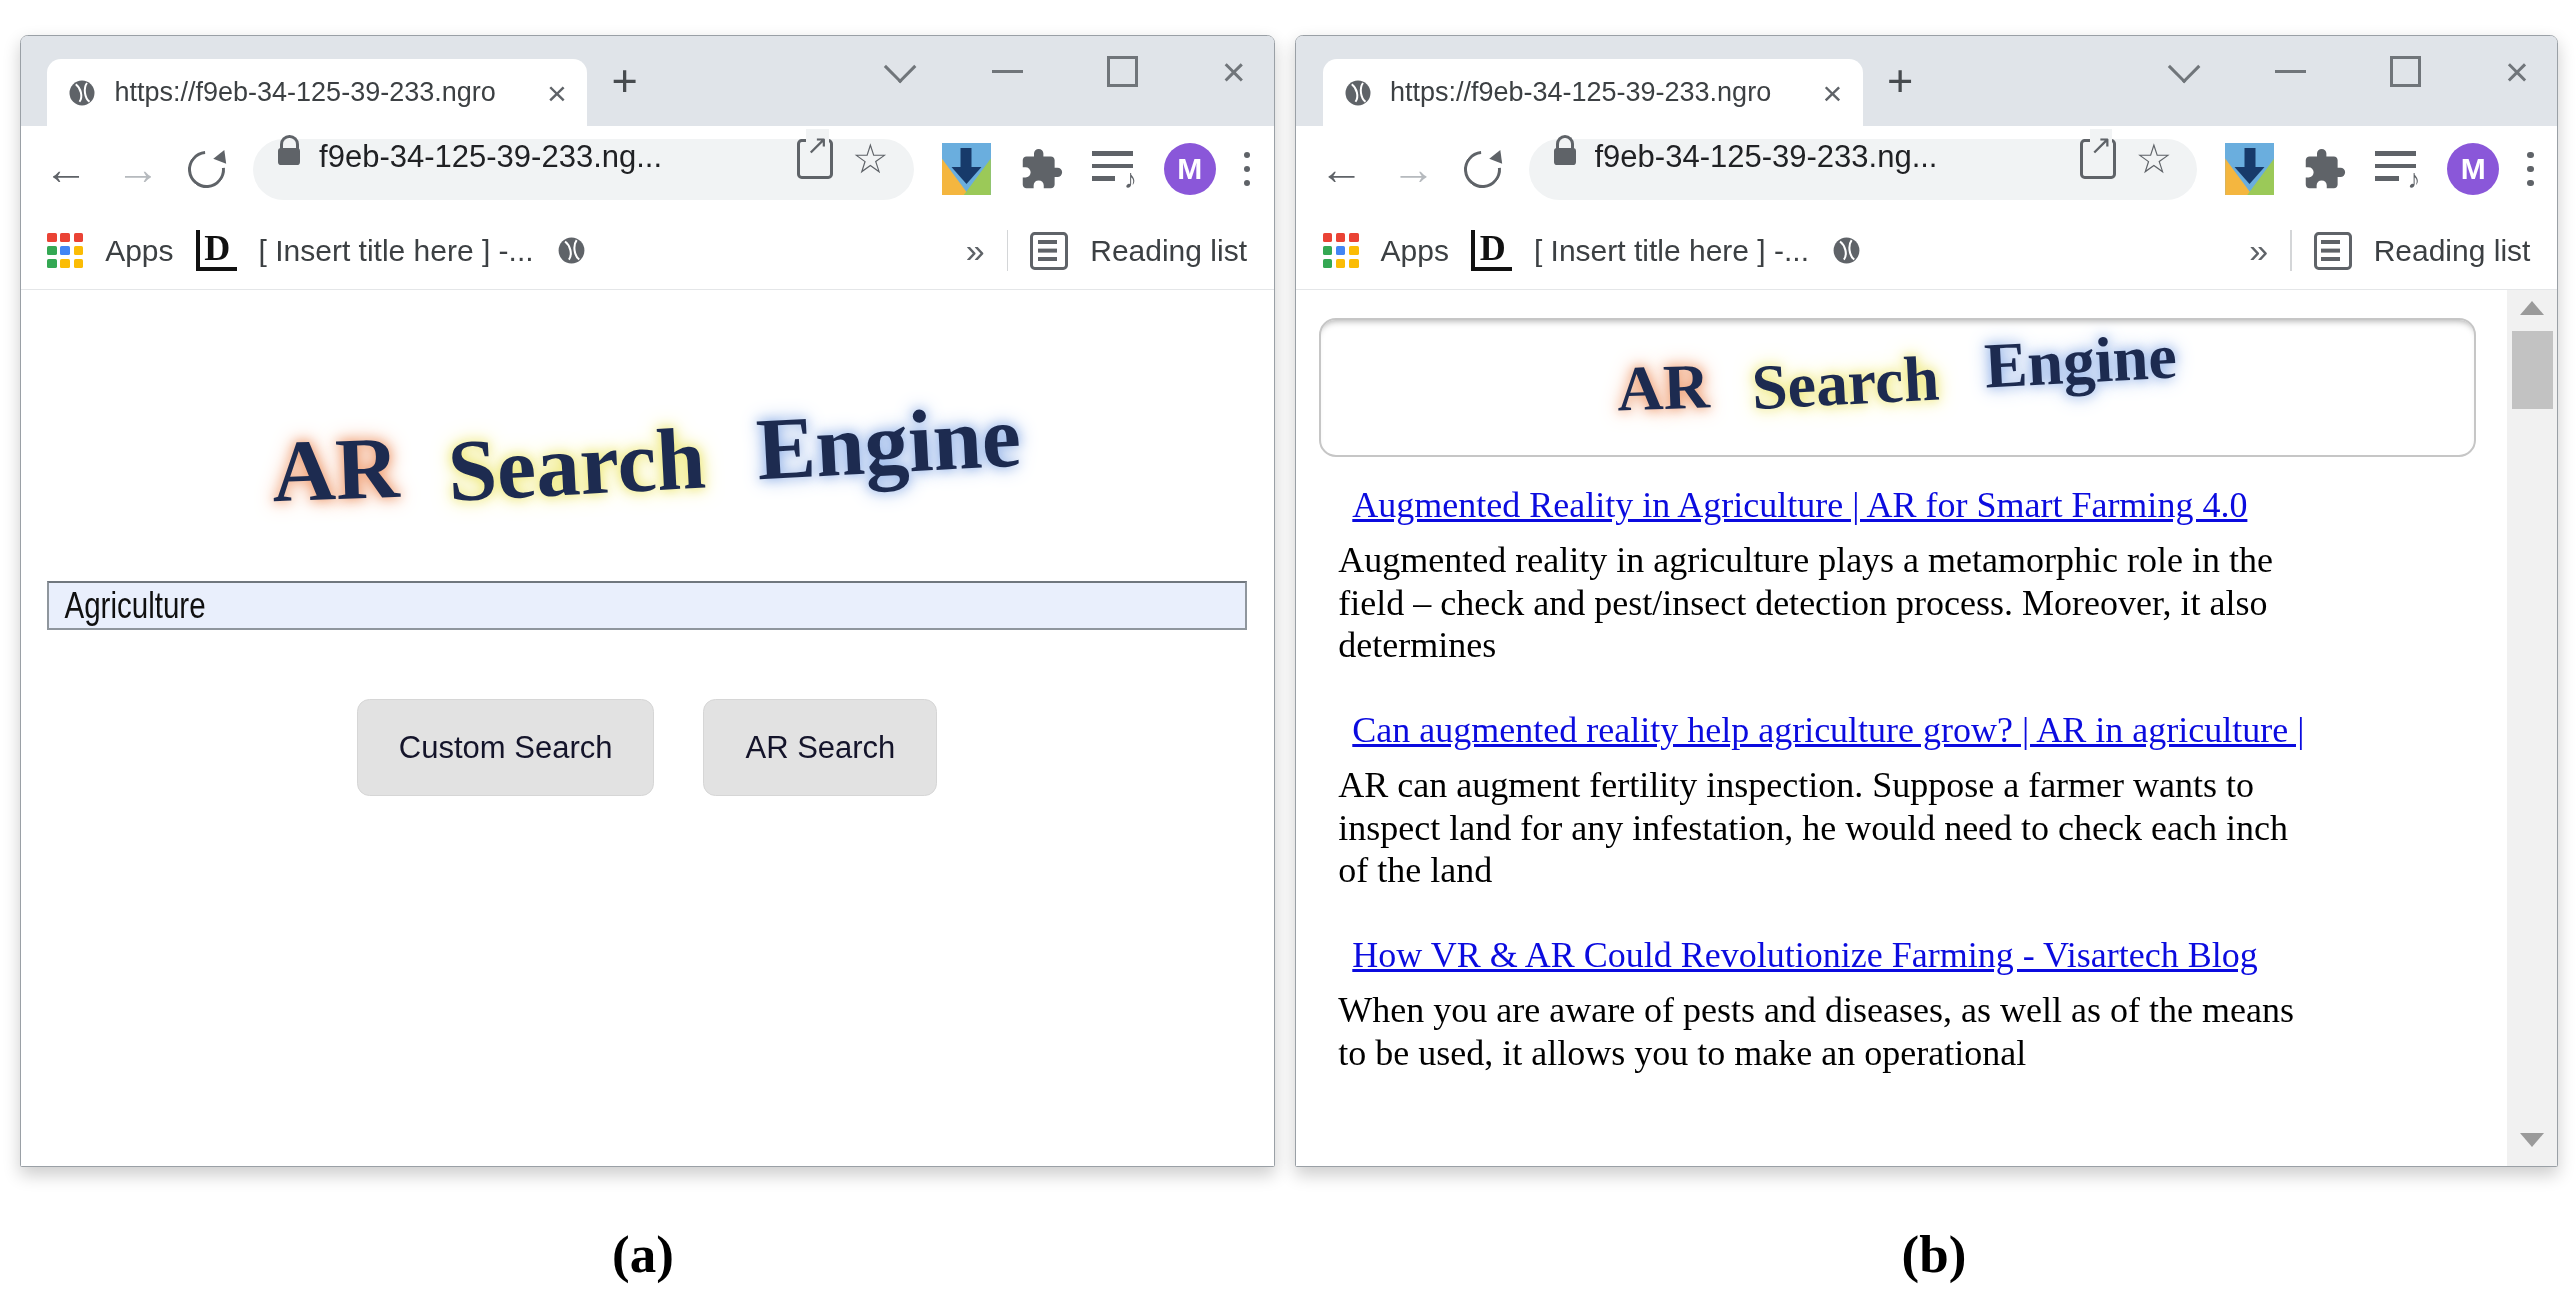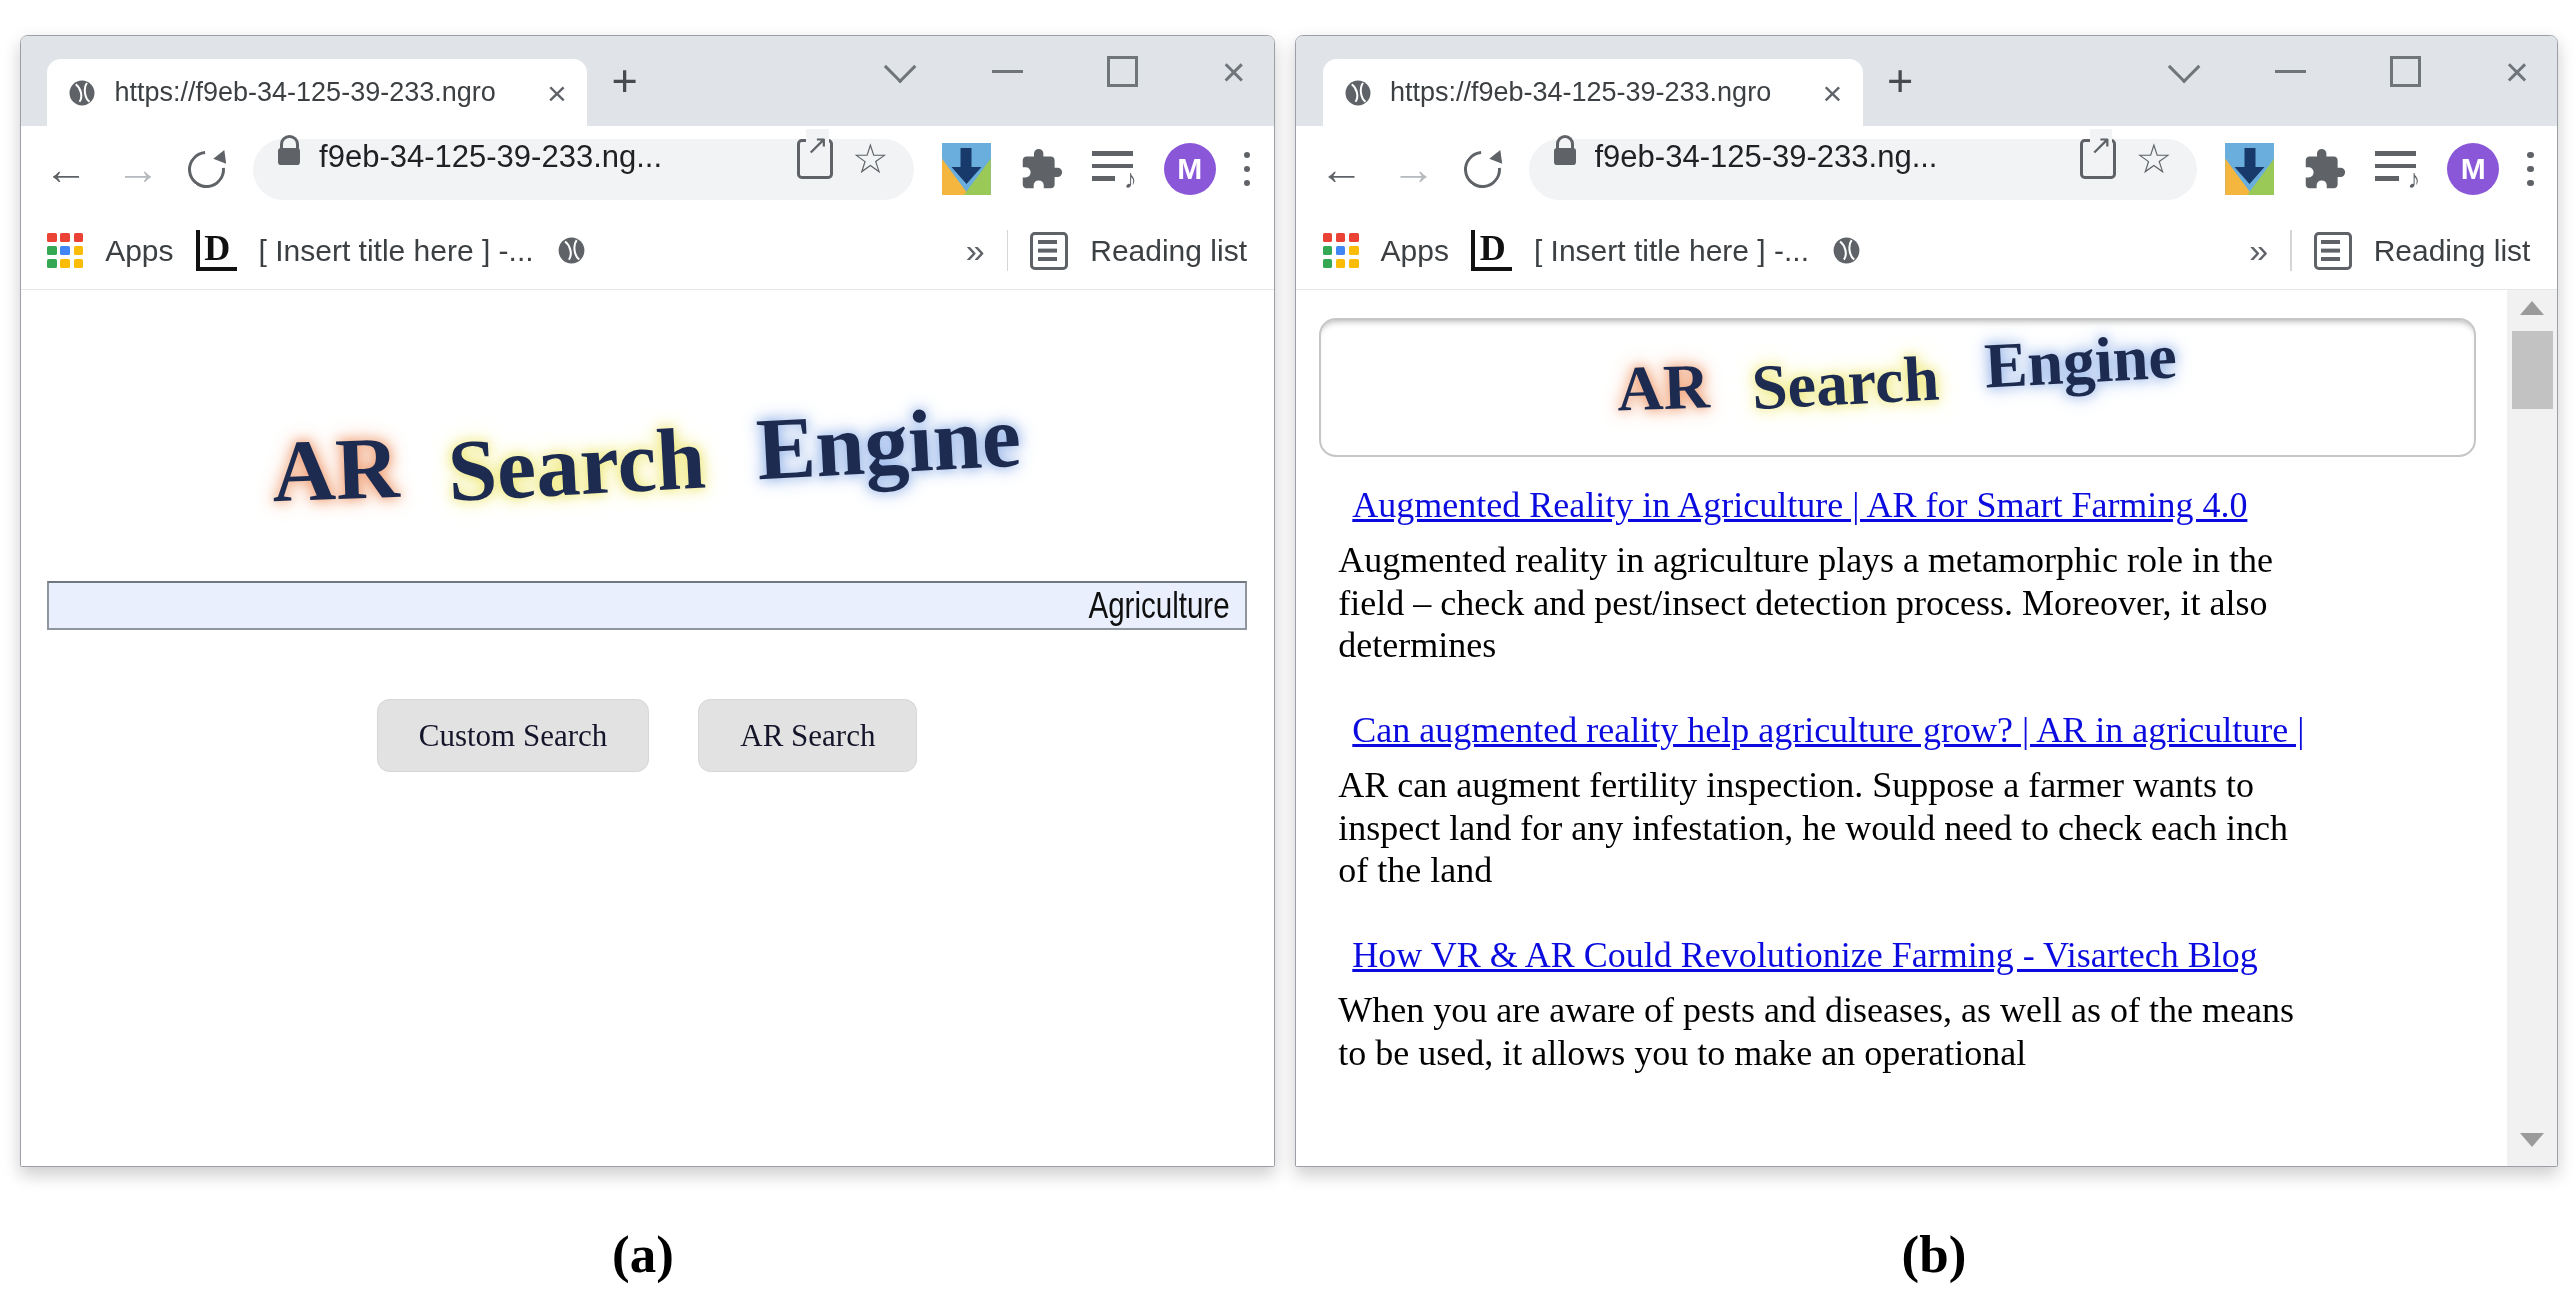--- a/index.html
+++ b/index.html
@@ -81,29 +81,29 @@
   
   .logo{white-space:nowrap;text-align:center;font-weight:bold;color:#1d2b50;}
   .page-l .logo{margin-top:129px;font-size:88px;}
   .logo .w{display:inline-block;}
   .logo .w-ar{text-shadow:0 0 11px #f0a278,0 0 20.3px #f0a278;transform:rotate(-2deg);}
   .logo .w-search{margin-left:26.6px;text-shadow:0 0 11px #efe97c,0 0 20.3px #efe97c;transform:rotate(-3deg) translateY(-4.7px);}
   .logo .w-engine{margin-left:31px;text-shadow:0 0 11px #9cb9ea,0 0 20.3px #9cb9ea;transform:rotate(-3deg) translateY(-26.6px);}
   .search-input{
     margin:61px 26.6px 0 26.6px;height:45px;background:#e9effc;
     border:2.3px solid #8f969d;border-top-color:#70777e;
-    display:flex;align-items:center;justify-content:flex-end;
+    display:flex;align-items:center;justify-content:flex-start;
     font-family:"Liberation Sans",sans-serif;font-size:36px;color:#101010;
   }
   .search-input span{display:inline-block;transform:scaleX(.82);}
   .btn-row{display:flex;justify-content:center;gap:49px;margin-top:69px;}
   .btn{
     background:#e2e2e2;border:0.8px solid #d6d6d6;border-radius:12.5px;height:63px;
-    display:flex;align-items:center;padding:4px 41px;
-    font-family:Liberation Serif, serif;font-size:31px;color:#14142a;
+    display:flex;align-items:center;padding:16px 41px;
+    font-family:Liberation Sans, sans-serif;font-size:31px;color:#14142a;
   }
 
   
   .page-r{padding:0 0 0 20.3px;box-sizing:border-box;}
   .logo-box{
     margin:28px 81px 0 3.1px;height:135px;border:2.3px solid #c6c6c6;border-radius:17px;
     display:flex;align-items:center;justify-content:center;
     box-shadow:inset 0 6.3px 7.8px -5.5px rgba(0,0,0,.35);
   }
   .page-r .logo{font-size:64px;}

